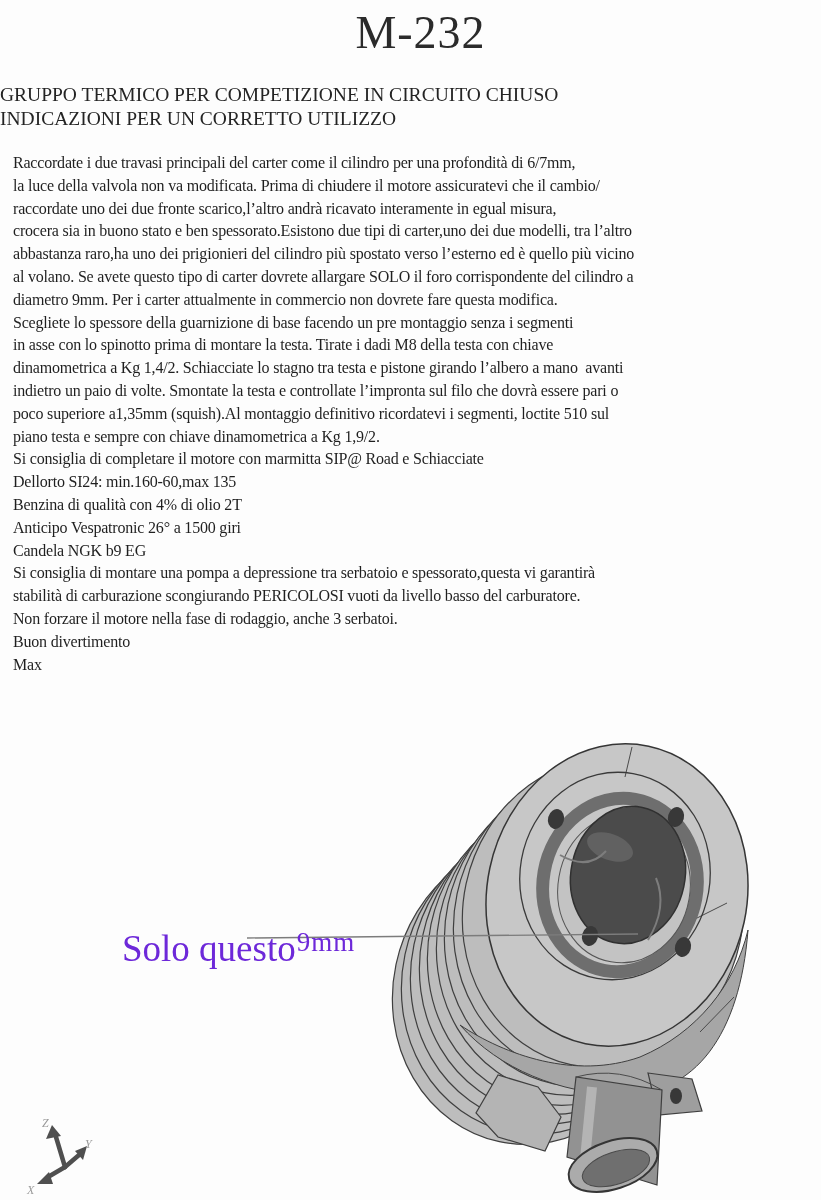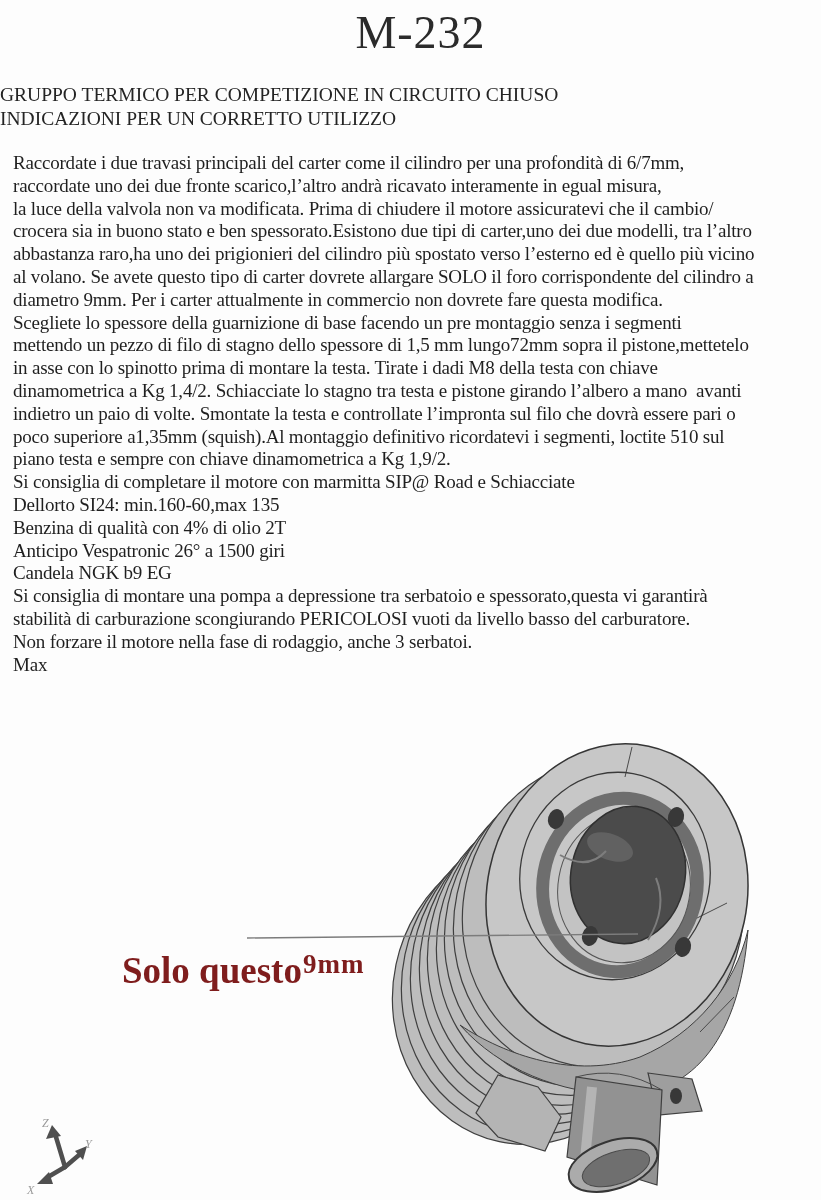--- a/index.html
+++ b/index.html
@@ -14,26 +14,26 @@
     text-align:center; font-size:46px; font-weight:400; letter-spacing:1px; color:#2b2b2b;
   }
   .subtitle {
     position:absolute; left:0; width:100%; text-align:left;
     font-size:19.5px; color:#242424; white-space:pre;
   }
   .subtitle.l1 { top:84px; }
   .subtitle.l2 { top:108px; }
   .body-text {
     position:absolute; top:152px; left:13px; width:800px;
-    font-size:19px; line-height:22.8px; color:#1f1f1f; letter-spacing:-0.2px;
+    font-size:16px; line-height:22.8px; color:#1f1f1f; letter-spacing:-0.2px;
   }
   .body-line { white-space:pre; }
   .callout {
-    position:absolute; left:122px; top:949px; z-index:3;
-    font-size:37px; color:#7f1d1d; white-space:nowrap;font-weight:bold;
+    position:absolute; left:122px; top:927px; z-index:3;
+    font-size:37px; color:#6d28d9; white-space:nowrap;
   }
   .callout-val { font-size:27px; position:relative; top:-10px; margin-left:1px; letter-spacing:1px; }
   .figure-svg { position:absolute; left:0; top:735px; width:821px; height:465px; z-index:2; }
 
   
   .fin        { fill:#bdbdbd; stroke:#3f3f3f; stroke-width:1.2; }
   .wall       { fill:#a6a6a6; stroke:#3f3f3f; stroke-width:1; }
   .face       { fill:#c7c7c7; stroke:#353535; stroke-width:1.5; }
   .ring-outer { fill:none; stroke:#3a3a3a; stroke-width:1.3; }
   .ring-groove{ fill:none; stroke:#6e6e6e; stroke-width:13; }
@@ -59,41 +59,41 @@
 
 <div class="page">
 
   <h1 class="page-title">M-232</h1>
   <div class="subtitle l1">GRUPPO TERMICO PER COMPETIZIONE IN CIRCUITO CHIUSO</div>
   <div class="subtitle l2">INDICAZIONI PER UN CORRETTO UTILIZZO</div>
 
   <div class="body-text">
 
   <div class="body-line">Raccordate i due travasi principali del carter come il cilindro per una profondità di 6/7mm,</div>
+      <div class="body-line">la luce della valvola non va modificata. Prima di chiudere il motore assicuratevi che il cambio/</div>
       <div class="body-line">raccordate uno dei due fronte scarico,l’altro andrà ricavato interamente in egual misura,</div>
-      <div class="body-line">la luce della valvola non va modificata. Prima di chiudere il motore assicuratevi che il cambio/</div>
       <div class="body-line">crocera sia in buono stato e ben spessorato.Esistono due tipi di carter,uno dei due modelli, tra l’altro</div>
       <div class="body-line">abbastanza raro,ha uno dei prigionieri del cilindro più spostato verso l’esterno ed è quello più vicino</div>
       <div class="body-line">al volano. Se avete questo tipo di carter dovrete allargare SOLO il foro corrispondente del cilindro a</div>
       <div class="body-line">diametro 9mm. Per i carter attualmente in commercio non dovrete fare questa modifica.</div>
       <div class="body-line">Scegliete lo spessore della guarnizione di base facendo un pre montaggio senza i segmenti</div>
-      <div class="body-line">mettendo un pezzo di filo di stagno dello spessore di 1,5 mm lungo72mm sopra il pistone,mettetelo</div>
       <div class="body-line">in asse con lo spinotto prima di montare la testa. Tirate i dadi M8 della testa con chiave</div>
       <div class="body-line">dinamometrica a Kg 1,4/2. Schiacciate lo stagno tra testa e pistone girando l’albero a mano  avanti</div>
       <div class="body-line">indietro un paio di volte. Smontate la testa e controllate l’impronta sul filo che dovrà essere pari o</div>
       <div class="body-line">poco superiore a1,35mm (squish).Al montaggio definitivo ricordatevi i segmenti, loctite 510 sul</div>
       <div class="body-line">piano testa e sempre con chiave dinamometrica a Kg 1,9/2.</div>
       <div class="body-line">Si consiglia di completare il motore con marmitta SIP@ Road e Schiacciate</div>
       <div class="body-line">Dellorto SI24: min.160-60,max 135</div>
       <div class="body-line">Benzina di qualità con 4% di olio 2T</div>
       <div class="body-line">Anticipo Vespatronic 26° a 1500 giri</div>
       <div class="body-line">Candela NGK b9 EG</div>
       <div class="body-line">Si consiglia di montare una pompa a depressione tra serbatoio e spessorato,questa vi garantirà</div>
       <div class="body-line">stabilità di carburazione scongiurando PERICOLOSI vuoti da livello basso del carburatore.</div>
       <div class="body-line">Non forzare il motore nella fase di rodaggio, anche 3 serbatoi.</div>
+      <div class="body-line">Buon divertimento</div>
       <div class="body-line">Max</div>
     </div>
 
   <div class="callout"><span>Solo questo</span><span class="callout-val">9mm</span></div>
 
   <svg class="figure-svg" viewBox="0 0 821 465" xmlns="http://www.w3.org/2000/svg">
 
     <g>
 
       <ellipse class="fin" cx="531" cy="258" rx="138" ry="152" transform="rotate(12 531 258)"></ellipse>

